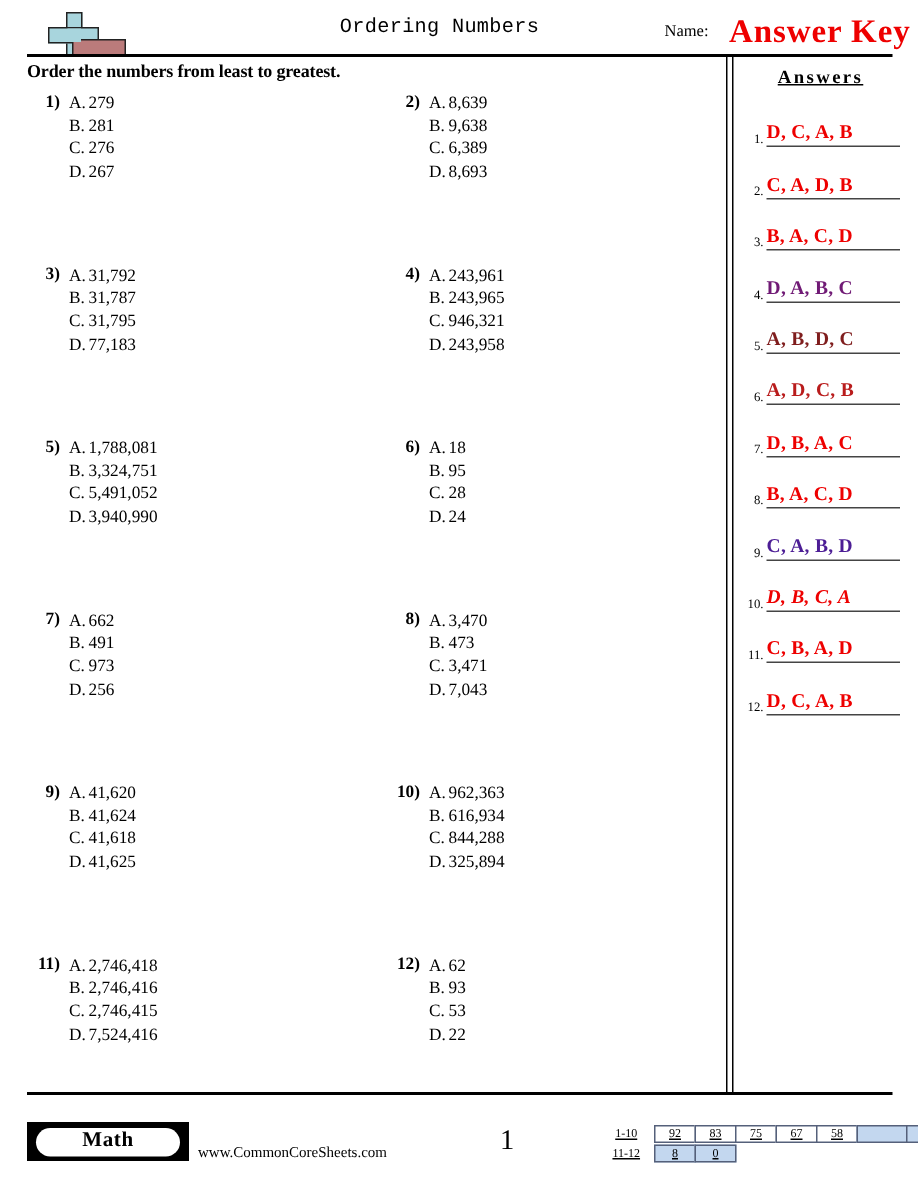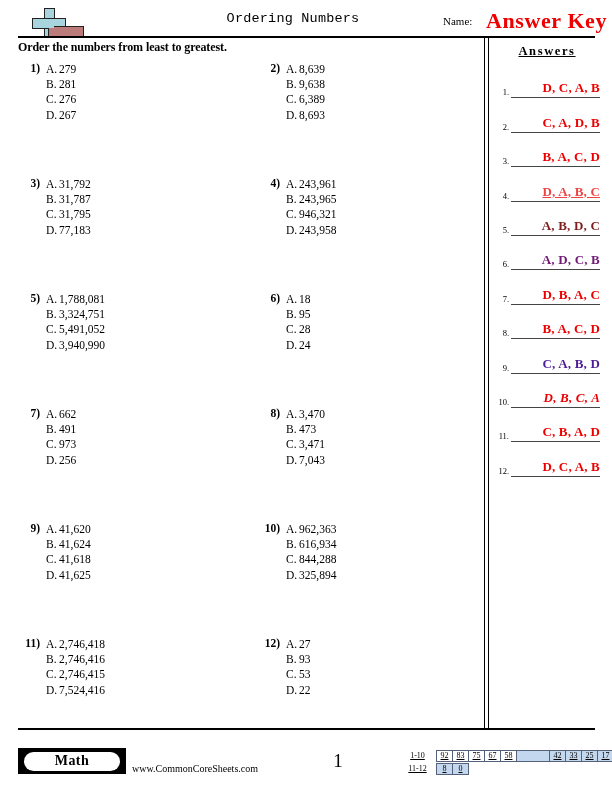--- a/index.html
+++ b/index.html
@@ -211,21 +211,21 @@
     bottom: 2px;
     width: 89px;
     height: 0;
     border-bottom: 1px solid #444444;
   }
   .aval {
     position: absolute;
     left: 19px;
     bottom: 4px;
     width: 89px;
-    text-align: right;
+    text-align: left;
     font-size: 13px;
     font-weight: bold;
     color: #ee0000;
     letter-spacing: 0.2px;
     white-space: nowrap;
   }
 
   
   #footer-rule {
     position: absolute;
@@ -294,21 +294,21 @@
   }
   .score-label {
     width: 37px;
     font-size: 8px;
     font-family: "Liberation Serif", serif;
     text-align: center;
     line-height: 12px;
     color: #000;
   }
   .score-cell {
-    width: 17px;
+    width: 28px;
     border: 1px solid #55607a;
     box-sizing: border-box;
     font-size: 8px;
     font-family: "Liberation Serif", serif;
     text-align: center;
     line-height: 10px;
     background: #ffffff;
     margin-right: -1px;
   }
   .score-cell.shaded {
@@ -447,21 +447,21 @@
         <div class="qchoices">
           <div class="choice"><span class="cl">A.</span><span>2,746,418</span></div>
           <div class="choice"><span class="cl">B.</span><span>2,746,416</span></div>
           <div class="choice"><span class="cl">C.</span><span>2,746,415</span></div>
           <div class="choice"><span class="cl">D.</span><span>7,524,416</span></div>
         </div>
       </div>
       <div class="q q-right">
         <div class="qnum">12)</div>
         <div class="qchoices">
-          <div class="choice"><span class="cl">A.</span><span>27</span></div>
+          <div class="choice"><span class="cl">A.</span><span>62</span></div>
           <div class="choice"><span class="cl">B.</span><span>93</span></div>
           <div class="choice"><span class="cl">C.</span><span>53</span></div>
           <div class="choice"><span class="cl">D.</span><span>22</span></div>
         </div>
       </div>
     </div>
   </div>
 
 <div id="answers-col">
   <div id="answers-title">Answers</div>
@@ -477,31 +477,31 @@
         <div class="aval" style="color: rgb(238, 0, 0);">C, A, D, B</div>
       </div>
       <div class="arow">
         <div class="anum">3.</div>
         <div class="aline"></div>
         <div class="aval" style="color: rgb(238, 0, 0);">B, A, C, D</div>
       </div>
       <div class="arow">
         <div class="anum">4.</div>
         <div class="aline"></div>
-        <div class="aval" style="color: #ef4444; text-decoration: underline;">D, A, B, C</div>
+        <div class="aval" style="color: #701a75;">D, A, B, C</div>
       </div>
       <div class="arow">
         <div class="anum">5.</div>
         <div class="aline"></div>
         <div class="aval" style="color: #7f1d1d;">A, B, D, C</div>
       </div>
       <div class="arow">
         <div class="anum">6.</div>
         <div class="aline"></div>
-        <div class="aval" style="color: #701a75;">A, D, C, B</div>
+        <div class="aval" style="color: #b91c1c;">A, D, C, B</div>
       </div>
       <div class="arow">
         <div class="anum">7.</div>
         <div class="aline"></div>
         <div class="aval" style="color: rgb(238, 0, 0);">D, B, A, C</div>
       </div>
       <div class="arow">
         <div class="anum">8.</div>
         <div class="aline"></div>
         <div class="aval" style="color: rgb(238, 0, 0);">B, A, C, D</div>

